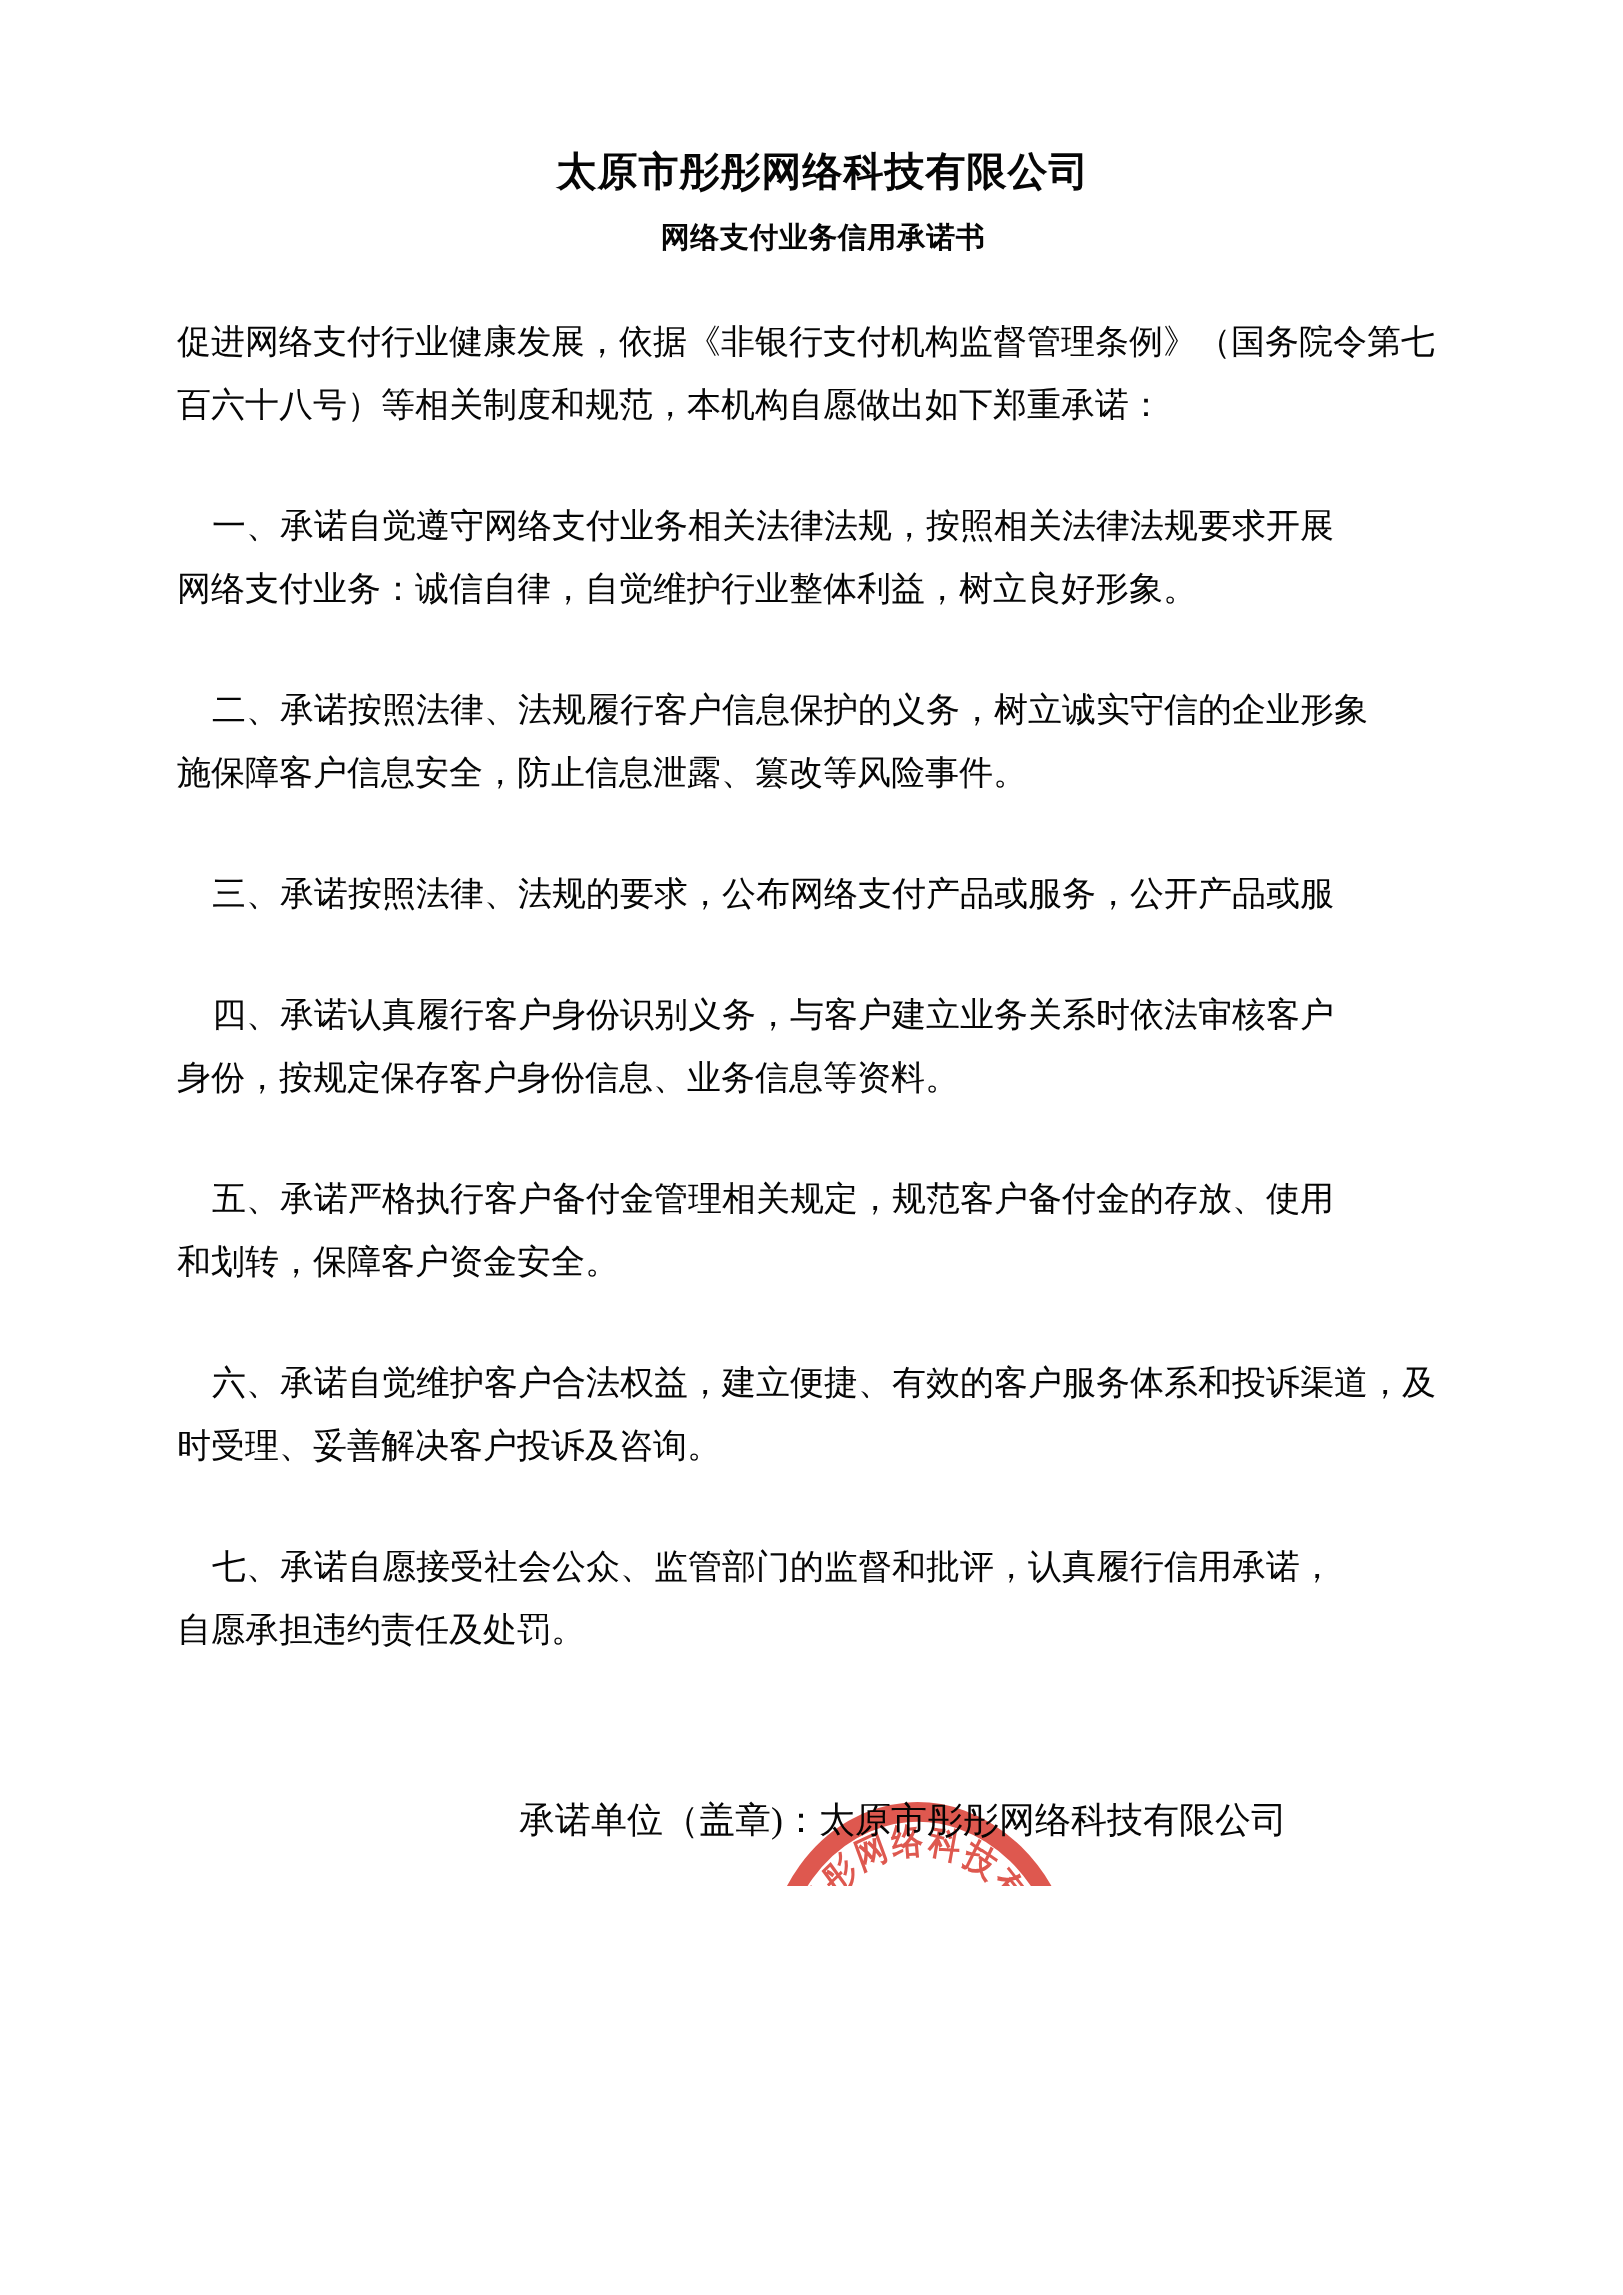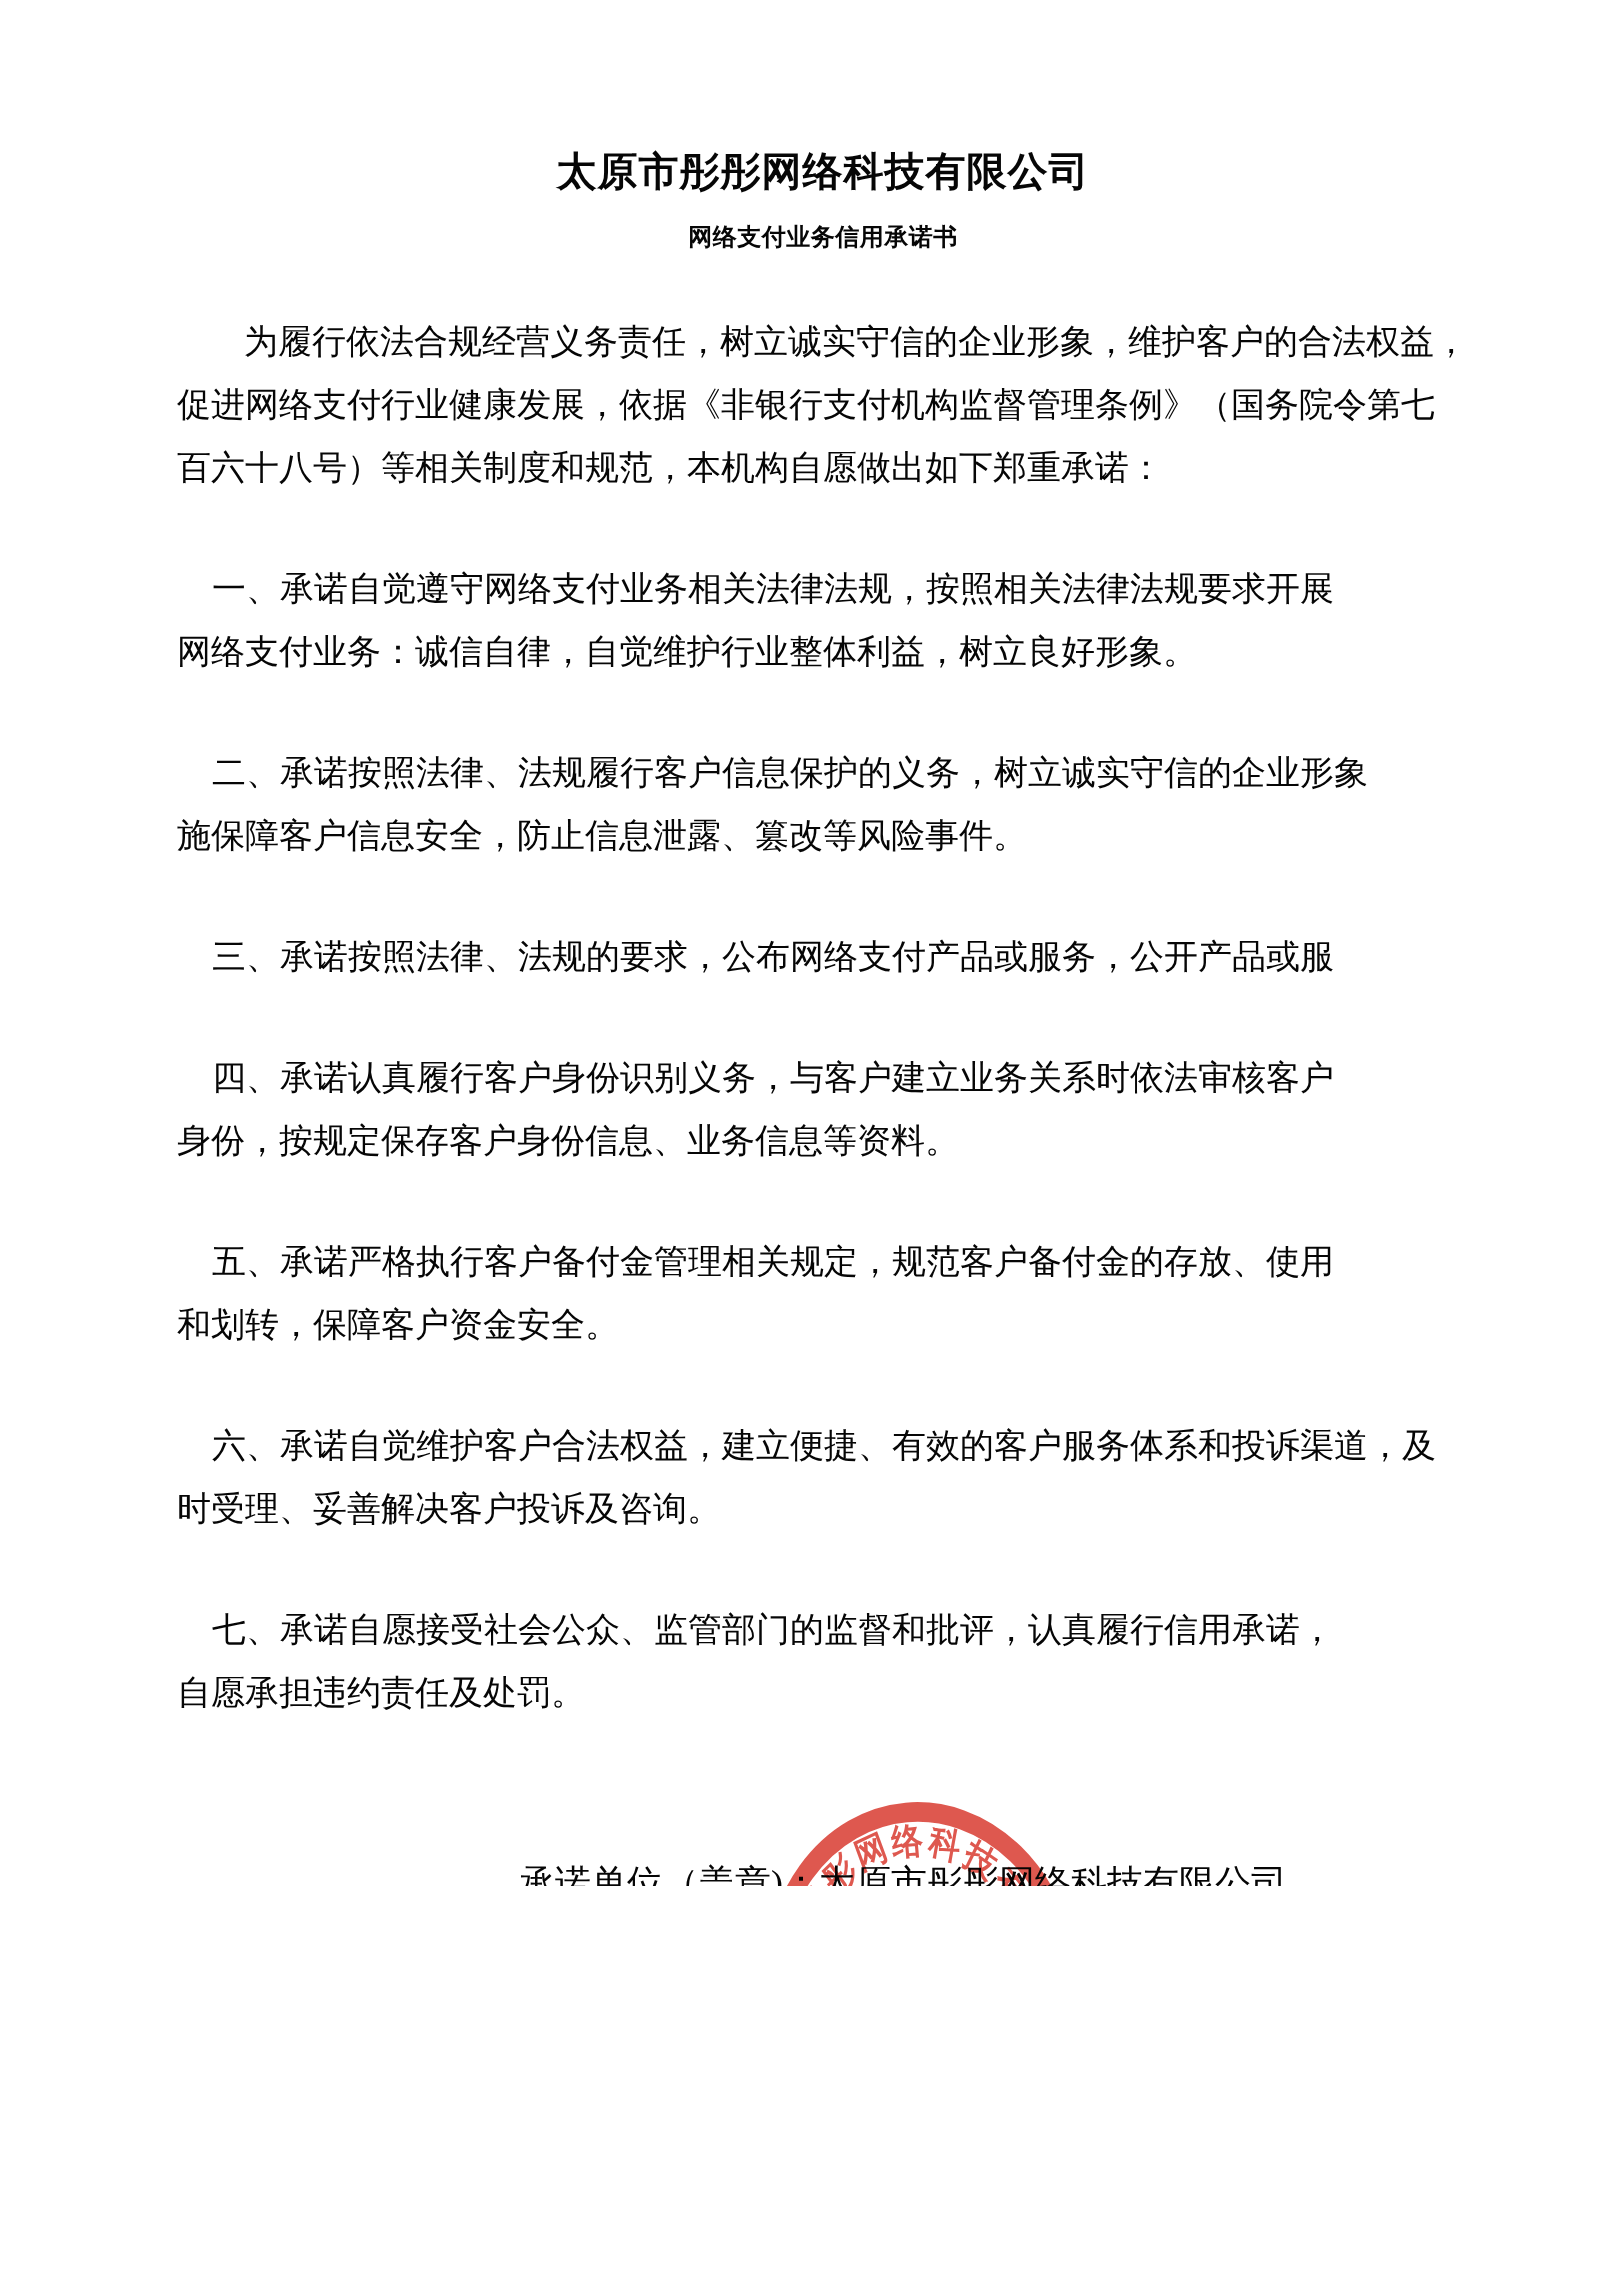--- a/index.html
+++ b/index.html
@@ -22,21 +22,21 @@
     margin: 0;
     font-size: 40px;
     line-height: 53px;
     font-weight: bold;
     text-align: center;
     letter-spacing: 1px;
     white-space: nowrap;
   }
   .doc-subtitle {
     margin: 19px 0 0 0;
-    font-size: 24px;
+    font-size: 29px;
     line-height: 40px;
     font-weight: bold;
     text-align: center;
     letter-spacing: 0.5px;
     white-space: nowrap;
   }
   .para {
     margin: 58px 0 0 0;
     font-size: 34px;
     line-height: 63px;
@@ -78,21 +78,20 @@
 <body>
 
 <div class="page">
   <div class="content">
 
     <h1 class="doc-title">太原市彤彤网络科技有限公司</h1>
 
     <h2 class="doc-subtitle">网络支付业务信用承诺书</h2>
 
     <div class="para intro">
-      <div class="line indent-2">为履行依法合规经营义务责任，树立诚实守信的企业形象，维护客户的合法权益，</div>
       <div class="line">促进网络支付行业健康发展，依据《非银行支付机构监督管理条例》（国务院令第七</div>
       <div class="line">百六十八号）等相关制度和规范，本机构自愿做出如下郑重承诺：</div>
     </div>
 
     <div class="para">
       <div class="line indent-1">一、承诺自觉遵守网络支付业务相关法律法规，按照相关法律法规要求开展</div>
       <div class="line">网络支付业务：诚信自律，自觉维护行业整体利益，树立良好形象。</div>
     </div>
 
     <div class="para">

